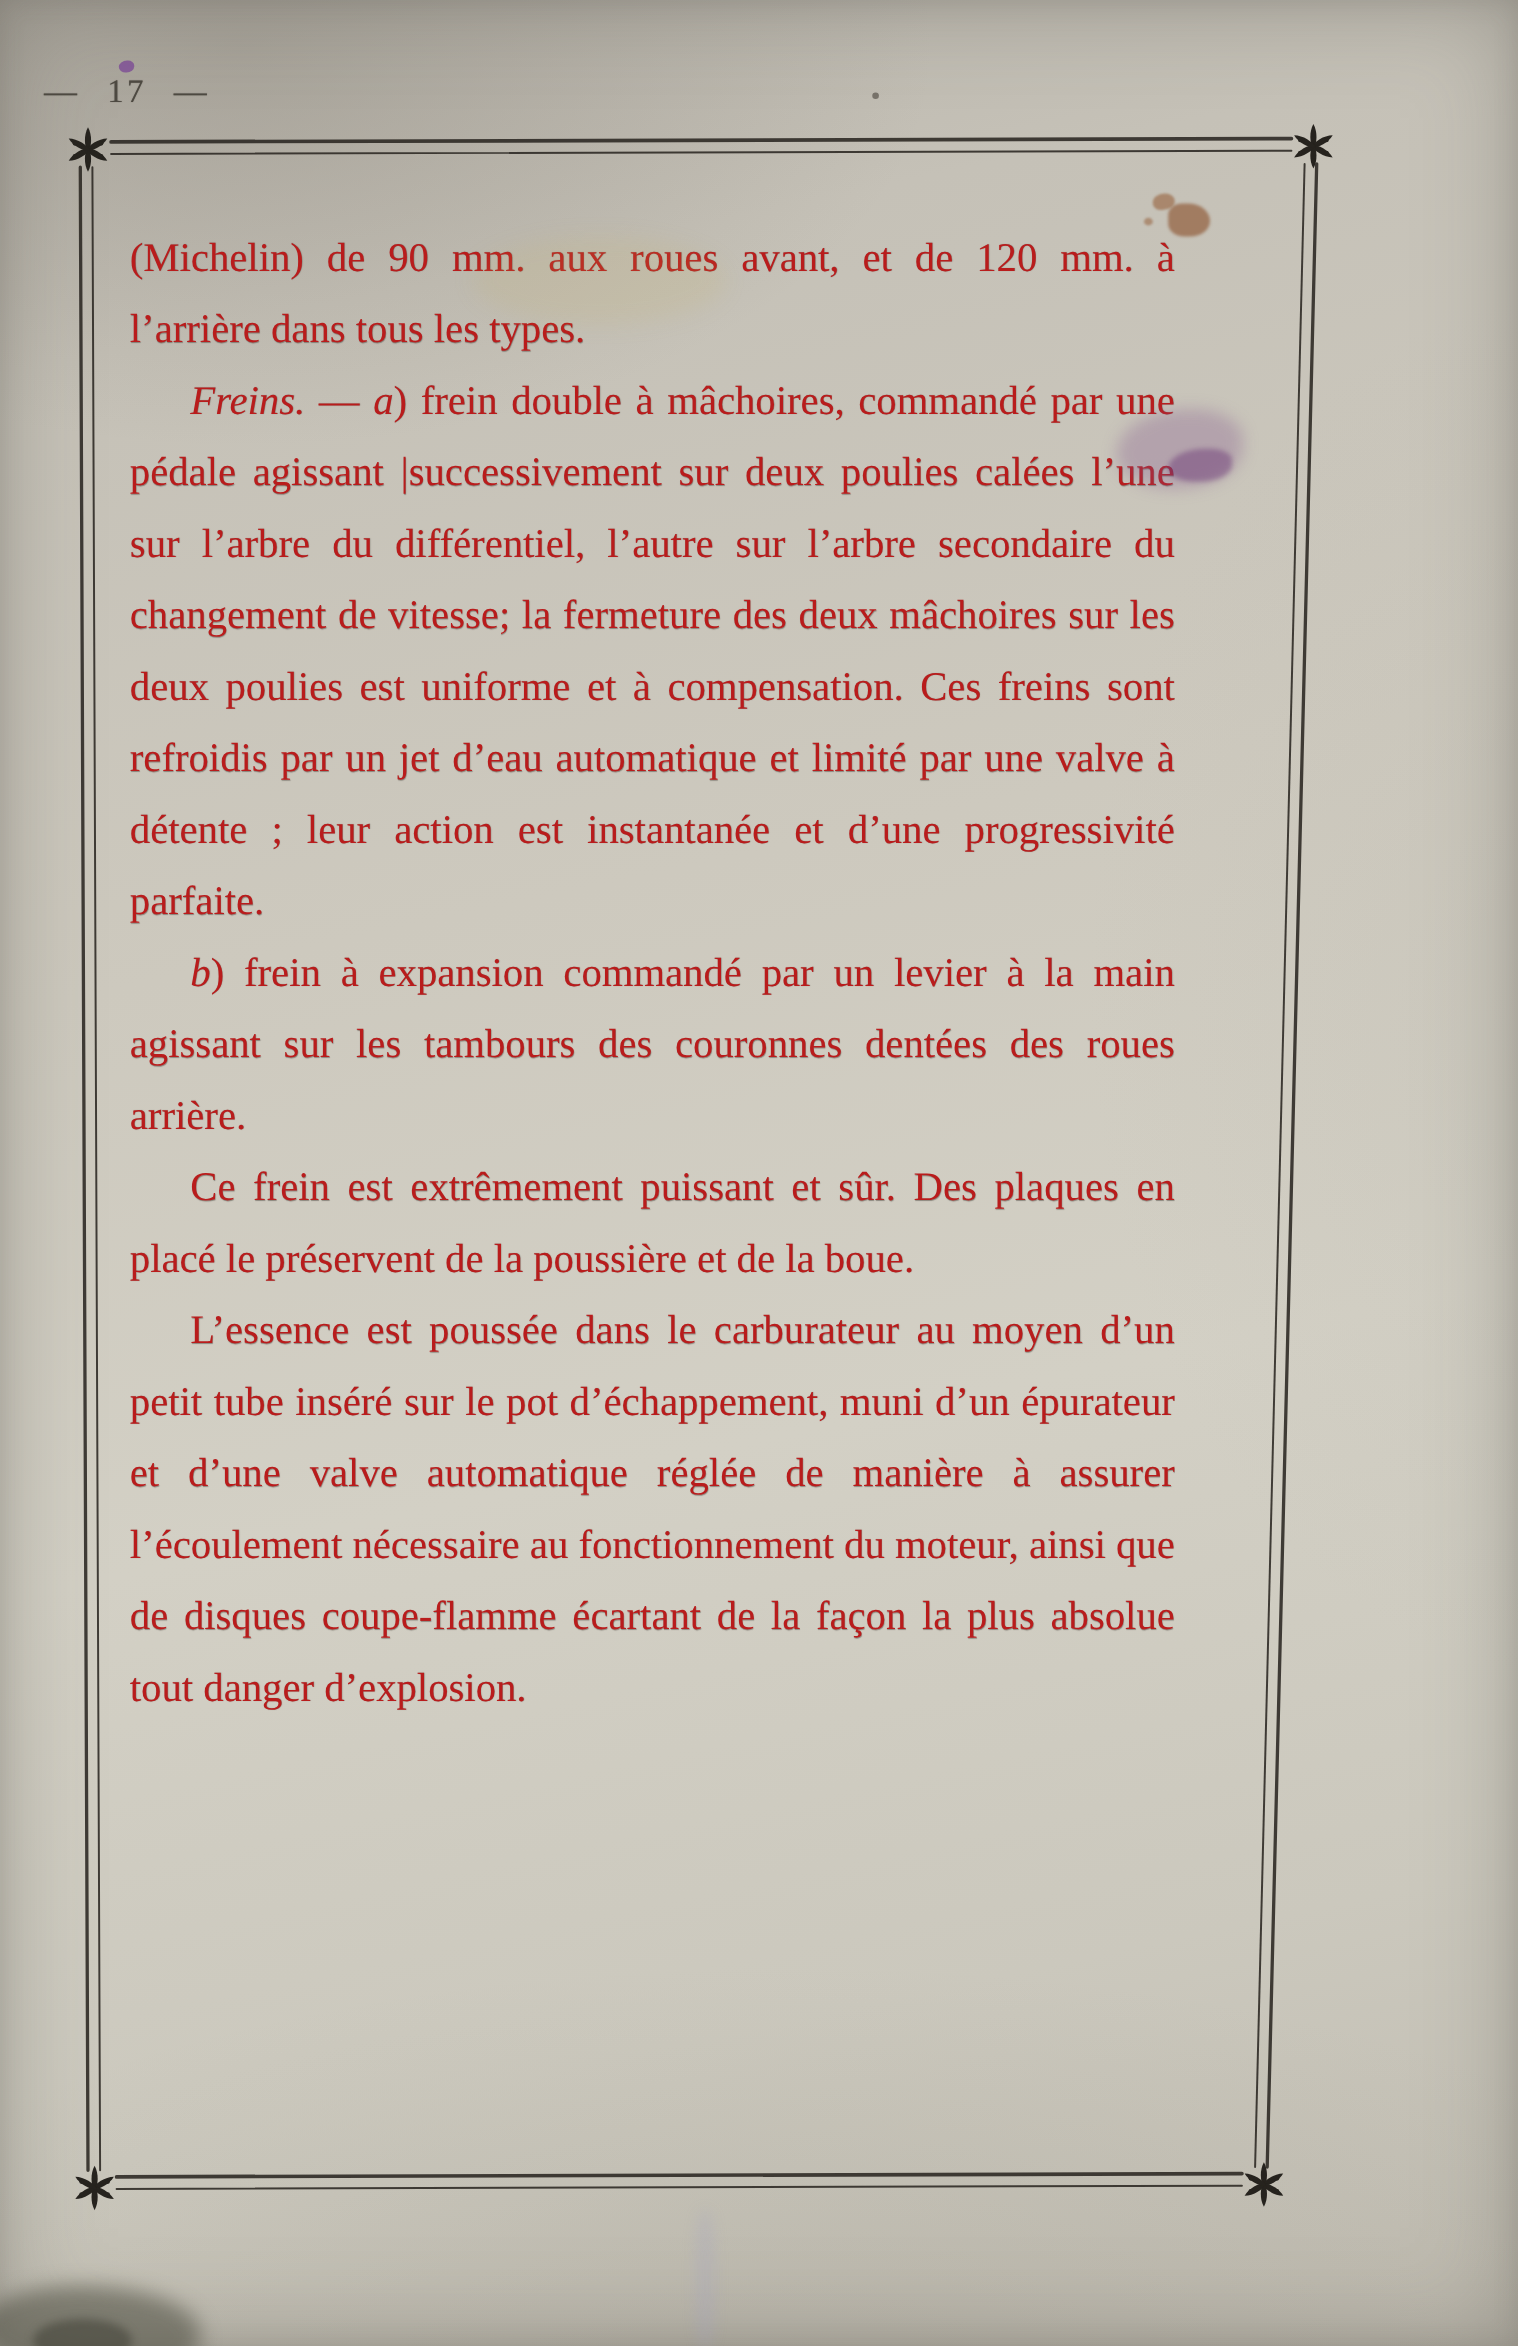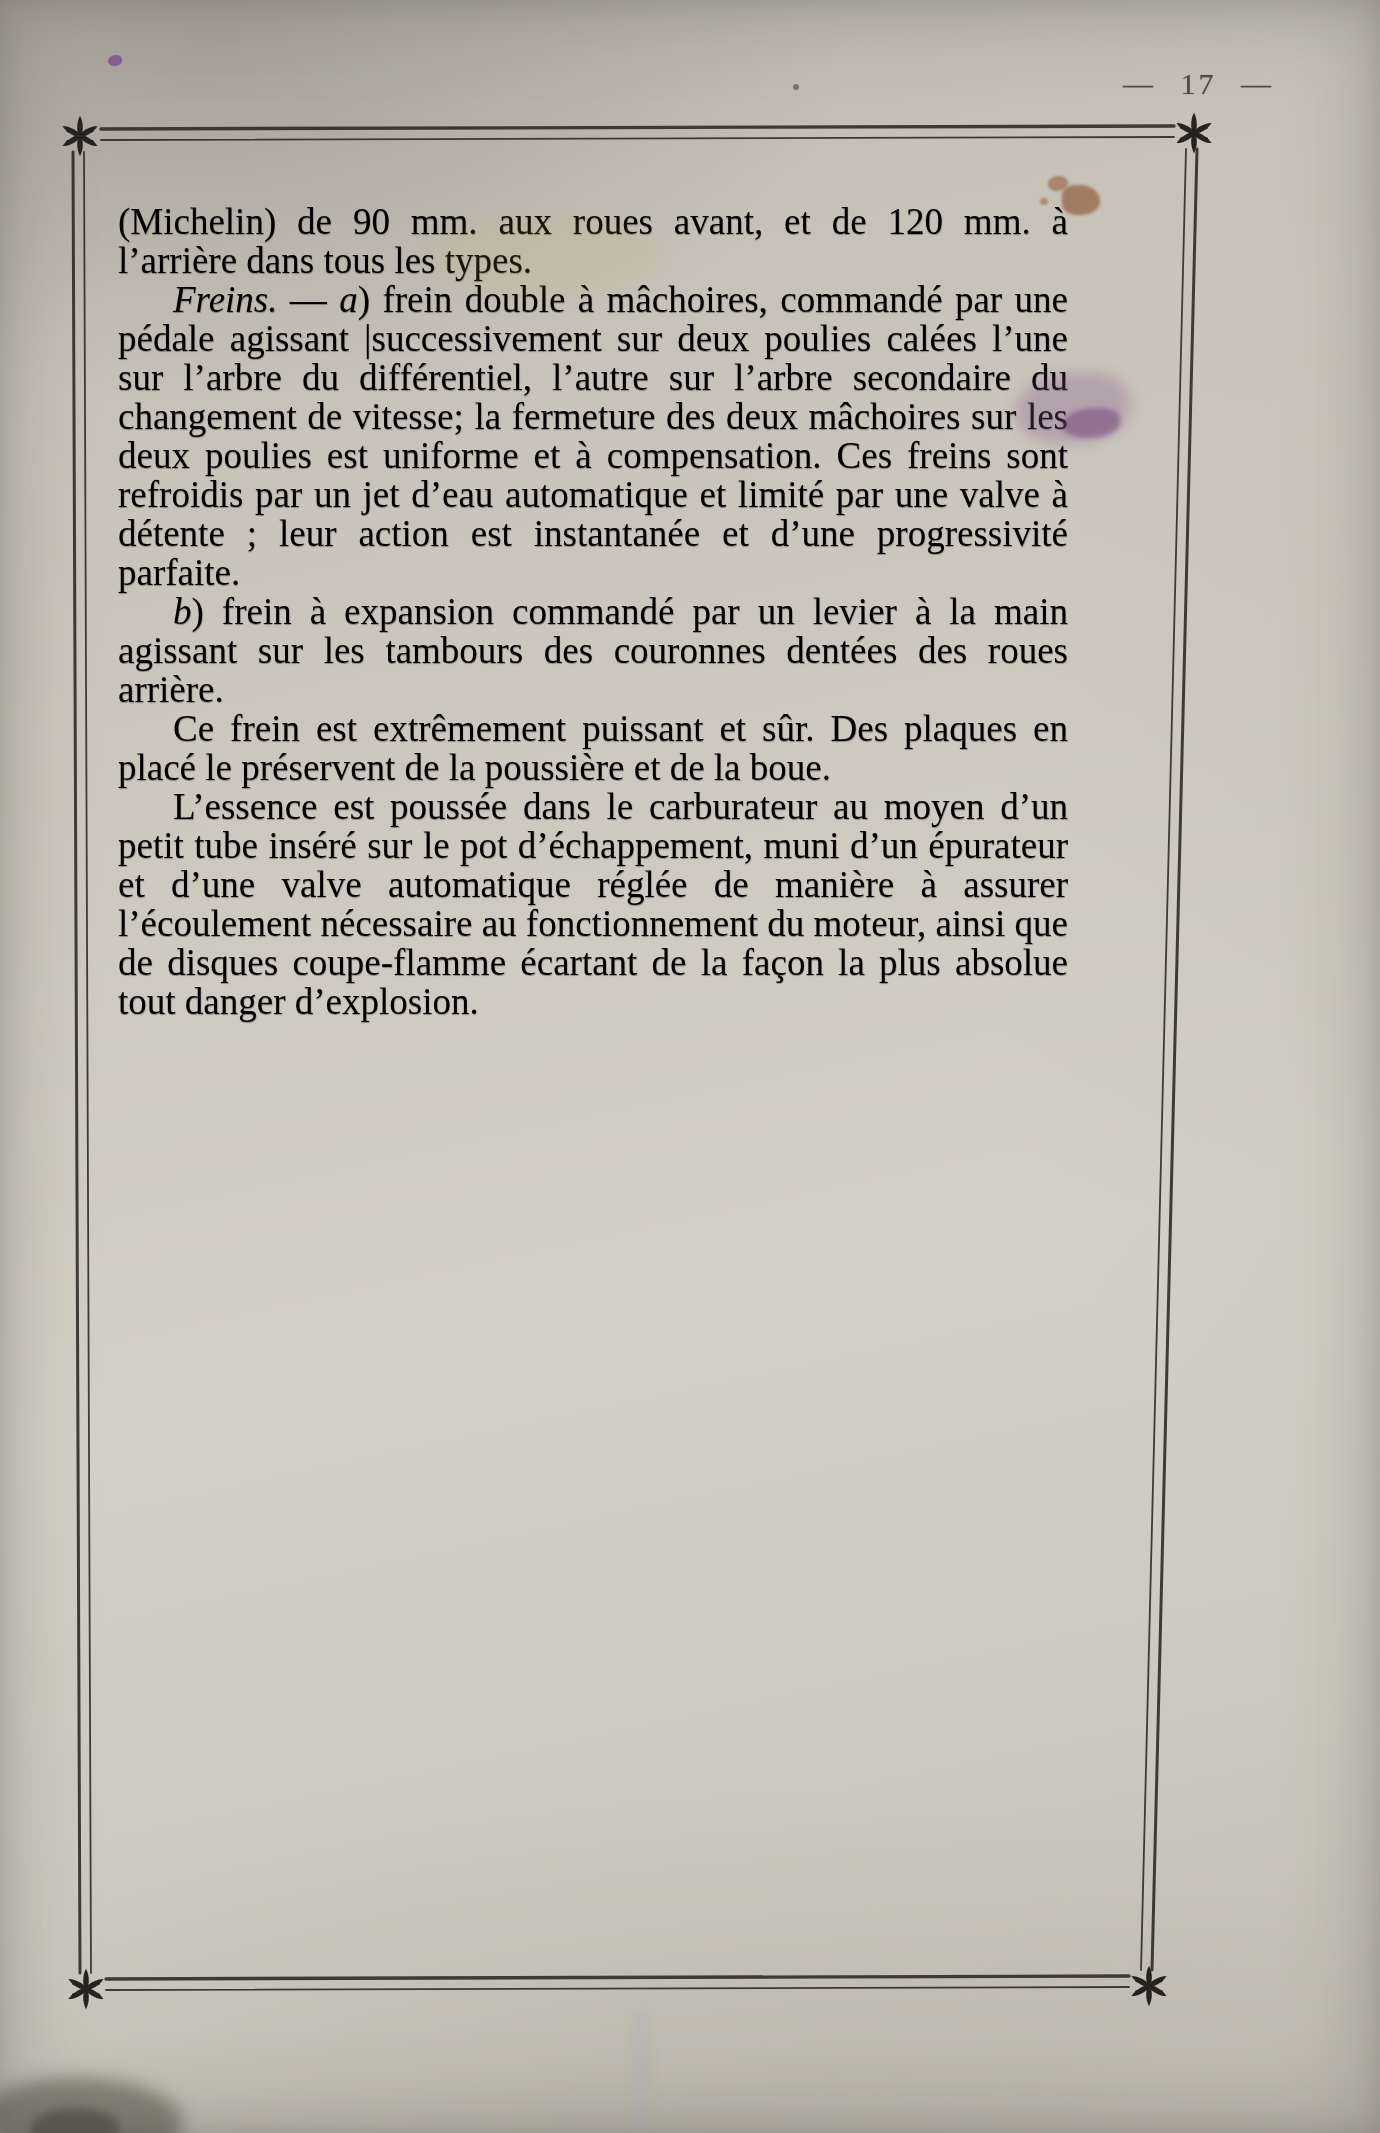--- a/index.html
+++ b/index.html
@@ -8,28 +8,29 @@
     font-family:"Liberation Serif","DejaVu Serif",serif;
     background:
       radial-gradient(ellipse 900px 520px at 16% 2%, rgba(122,116,106,0.30), transparent 70%),
       radial-gradient(ellipse 620px 900px at 103% 42%, rgba(186,182,172,0.22), transparent 70%),
       radial-gradient(ellipse 1300px 520px at 52% 102%, rgba(148,144,132,0.20), transparent 75%),
       linear-gradient(168deg,#b7b3aa 0%,#c5c1b7 14%,#cdc9be 38%,#d3d0c5 60%,#cbc8bd 82%,#bfbbb0 100%);
   }
   .vignette{position:absolute;inset:0;pointer-events:none;
     box-shadow:inset 0 0 90px rgba(88,84,76,0.38), inset 0 0 22px rgba(88,84,76,0.18);}
   .pagenum{
-    position:absolute;left:0;top:68px;width:1274px;text-align:right;
+    position:absolute;left:0;top:68px;width:1274px;text-align:left;
     font-size:30px;line-height:32px;color:#4d4941;letter-spacing:3px;word-spacing:14px;
     text-shadow:0 0 1px rgba(70,65,58,0.55);
+    padding-left:40px;
   }
   .frame{position:absolute;left:0;top:0;pointer-events:none;}
   .textblock{
     position:absolute;left:118px;top:202px;width:950px;height:1730px;overflow:hidden;
-    font-size:37px;line-height:39px;color:#000000;text-align:justify;
+    font-size:37px;line-height:65px;color:#b91c1c;text-align:justify;
     text-shadow:0.4px 0.6px 0.8px rgba(58,52,44,0.45);
   }
   .textblock p{margin:0;}
   .textblock p.indent{text-indent:55px;}
   .it{font-style:italic;}
   .stain{position:absolute;pointer-events:none;}
   .stain.purple-dot{left:108px;top:55px;width:14px;height:11px;border-radius:60% 45% 55% 50%;
     background:rgba(118,62,148,0.7);filter:blur(0.7px);}
   .stain.speck{left:793px;top:84px;width:6px;height:6px;border-radius:50%;
     background:rgba(60,55,48,0.55);filter:blur(0.5px);}

